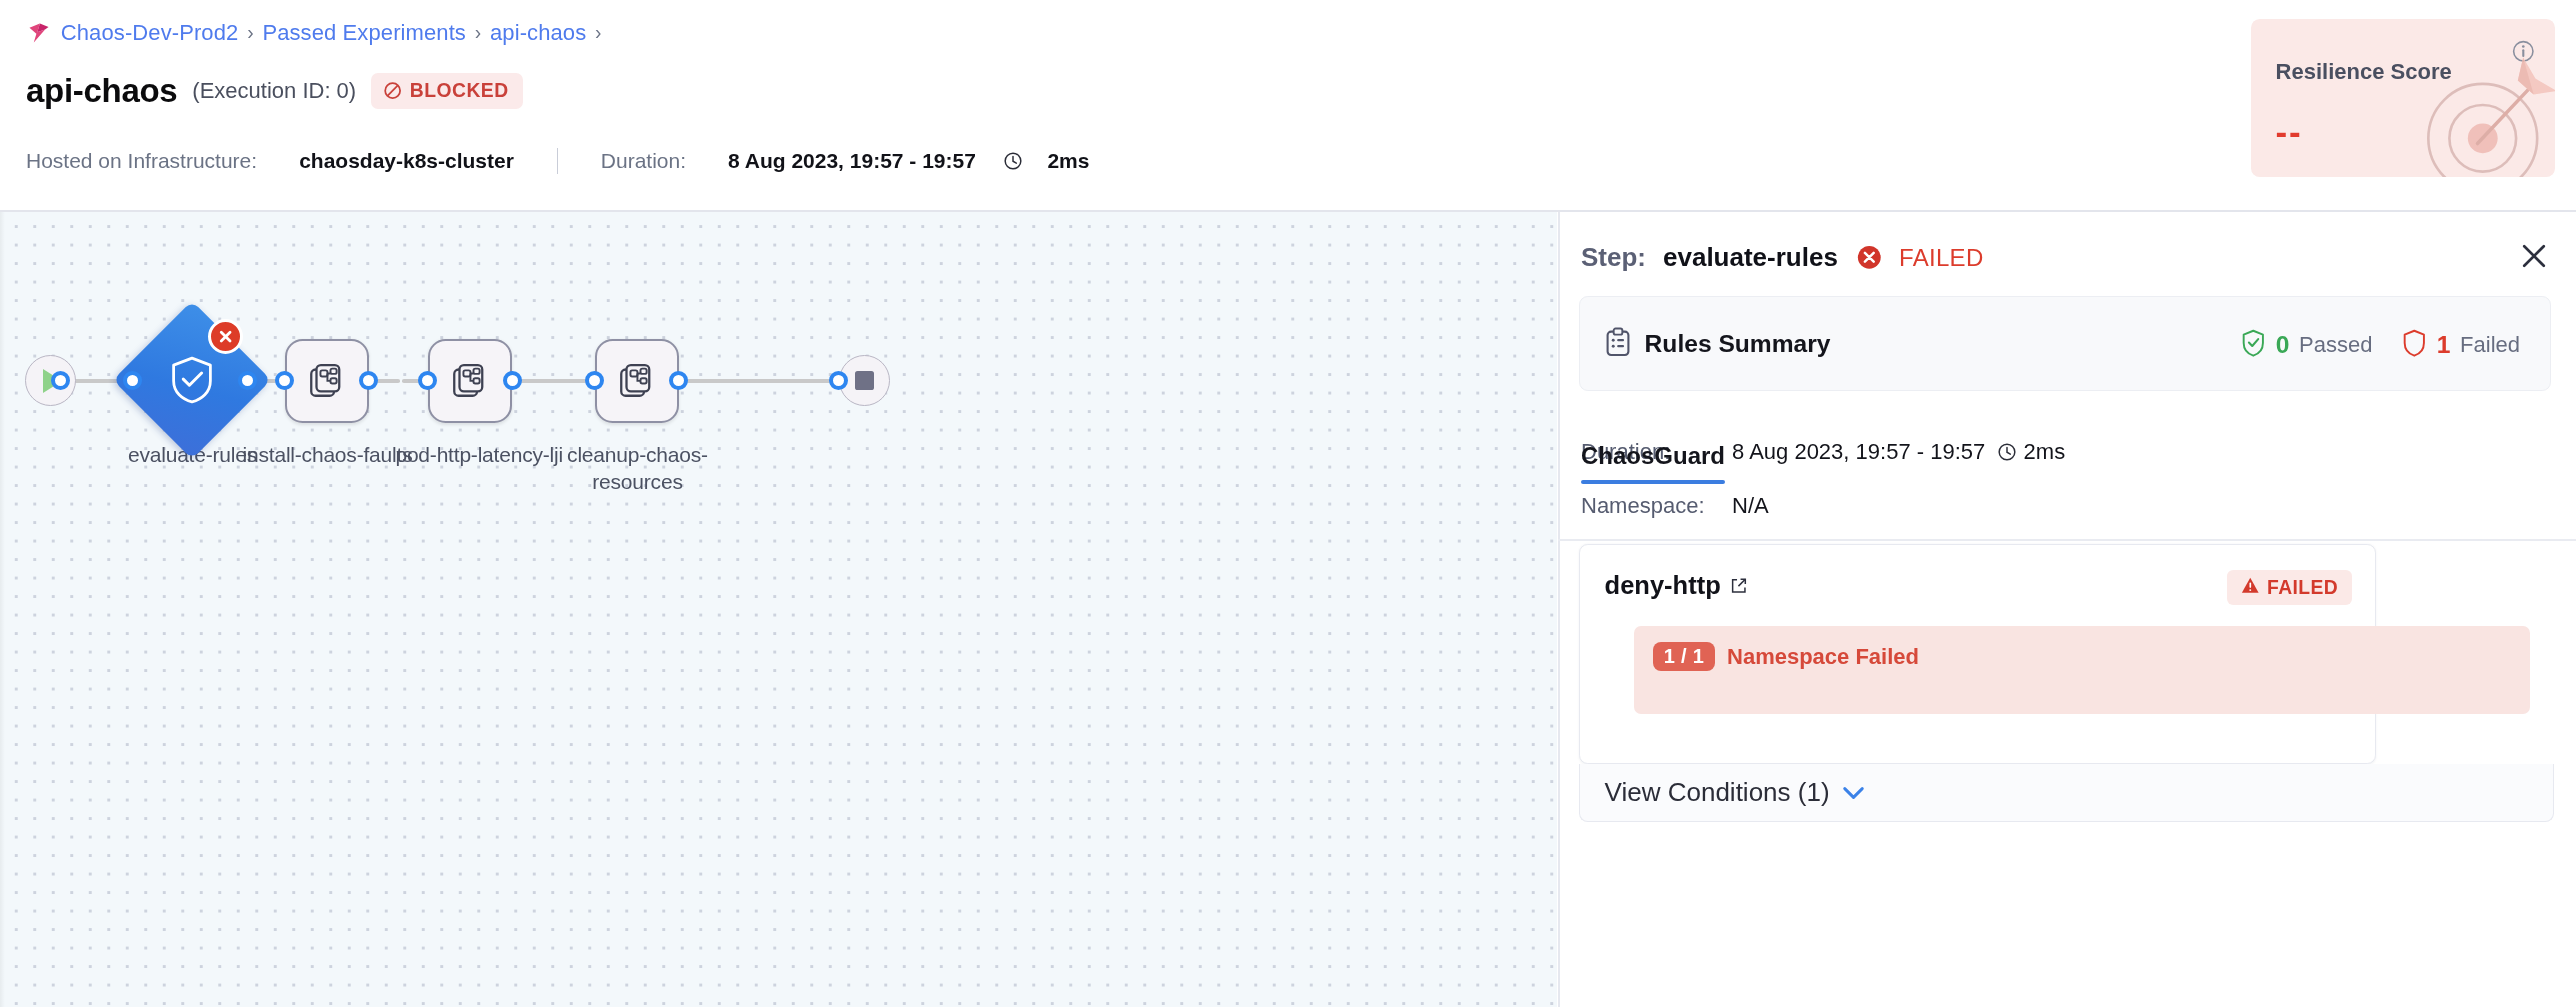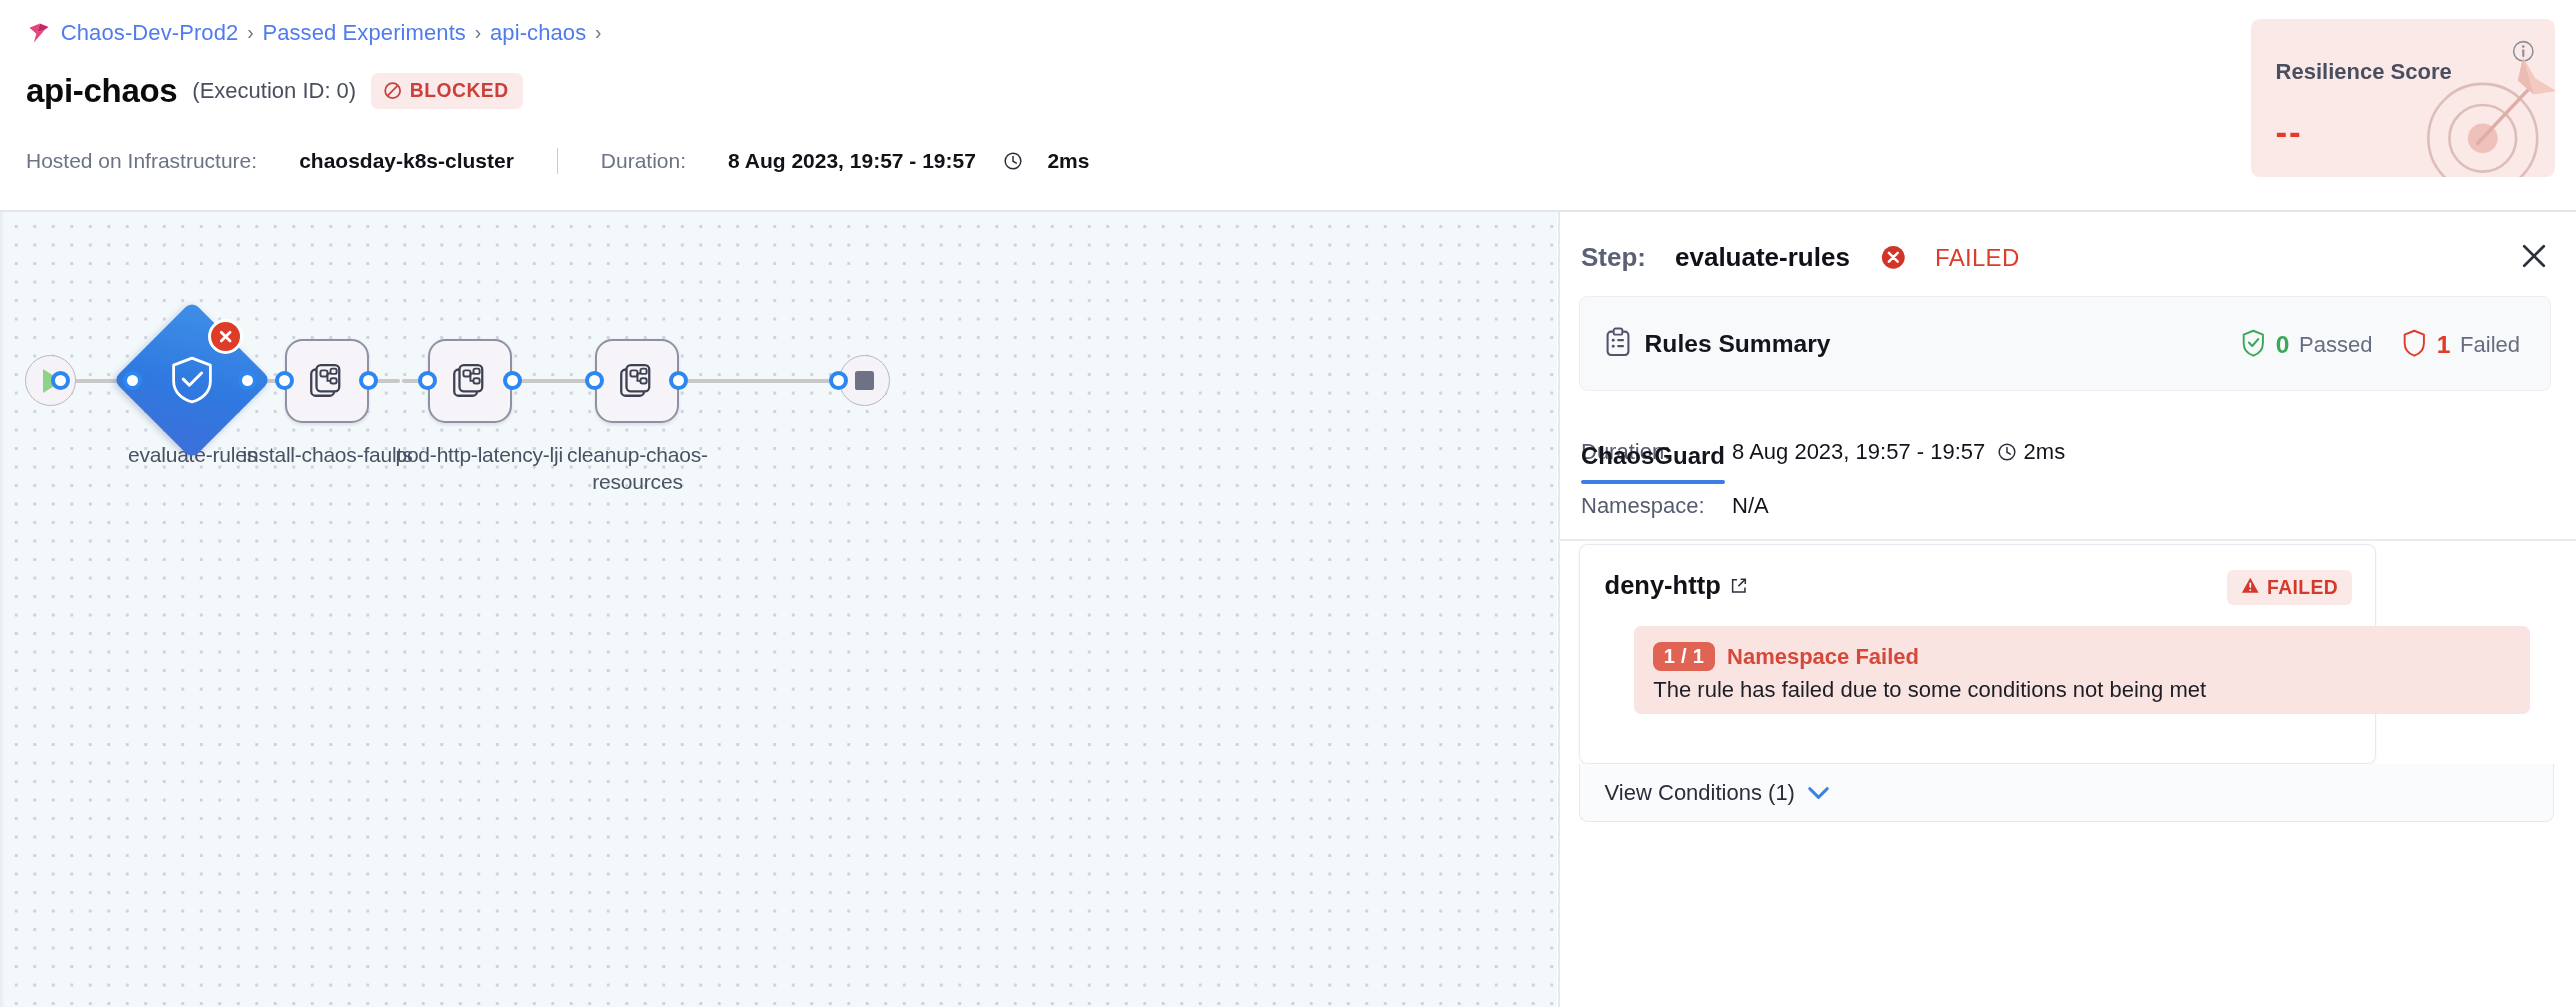--- a/index.html
+++ b/index.html
@@ -100,21 +100,21 @@
   .node-label {
     position:absolute; top:230px; width:185px; text-align:center;
     font-size:21px; color:#4b5162; line-height:1.28; letter-spacing:-0.2px;
   }
 
   
   .panel { position:absolute; left:1558px; top:212px; width:1018px; height:796px; background:#fff; }
   .panel::before { content:""; position:absolute; left:0; top:0; width:1.8px; height:100%; background:#e6e8ef; }
 
   .panel-head { position:absolute; left:0; top:0; width:1018px; height:97px; }
-  .step-title { position:absolute; left:23px; top:30px; display:flex; align-items:center; gap:29px; }
+  .step-title { position:absolute; left:23px; top:30px; display:flex; align-items:center; gap:17px; }
   .step-pre { font-size:26px; font-weight:bold; color:#5b6075; }
   .step-name { font-size:26px; font-weight:bold; color:#101118; }
   .fail-ico { width:24.6px; height:24.6px; flex:none; margin-left:2.6px;}
   .fail-txt { font-size:24px; color:#dc3c2c; font-weight:normal; letter-spacing:0.3px; }
   .close-x { position:absolute; right:26px; top:28px; width:32px; height:32px; }
 
   .summary-card {
     position:absolute; left:21px; top:84px; width:972px; height:95px;
     background:#f8f9fb; border:0.9px solid #eceef3; border-radius:8.8px;
   }
@@ -162,21 +162,21 @@
   .cond-pill { background:#e06354; color:#fff; font-size:20px; font-weight:bold;
                border-radius:8px; padding:2.6px 10.5px 3.5px; letter-spacing:0.3px; }
   .cond-label { font-size:22px; color:#d6493a; font-weight:bold; }
   .cond-desc { position:absolute; left:19.3px; top:51px; font-size:22px; color:#1d1e26; }
 
   .view-cond {
     position:absolute; left:0; top:552px; width:975px; margin-left:21px;
     height:58px; background:#fafbfd; border:0.9px solid #e7e9f0; border-top:none;
     border-radius:0 0 8.8px 8.8px; display:flex; align-items:center; padding-left:24.6px; gap:12.3px;
   }
-  .vc-txt { font-size:22px; color:#2b2d38; }
+  .vc-txt { font-size:26px; color:#2b2d38; }
   .vc-chev { width:23px; height:14px; }
 </style>
 </head>
 <body>
 
 <div id="root">
 
   <div class="header">
 
     <div class="breadcrumb">
@@ -441,21 +441,20 @@
           </svg>
         </span>
         <span>FAILED</span>
       </div>
 
       <div class="cond-box">
         <div class="cond-top">
           <span class="cond-pill">1 / 1</span>
           <span class="cond-label">Namespace Failed</span>
         </div>
-        <div class="cond-desc">The rule has failed due to some conditions not being met</div>
       </div>
     </div>
 
     <div class="view-cond">
       <span class="vc-txt">View Conditions (1)</span>
       <span class="vc-chev">
         <svg viewBox="0 0 26 16" width="23" height="14">
           <path d="M3 3 L13 13 L23 3" fill="none" stroke="#3b82e8" stroke-width="3.4" stroke-linecap="round" stroke-linejoin="round"></path>
         </svg>
       </span>

